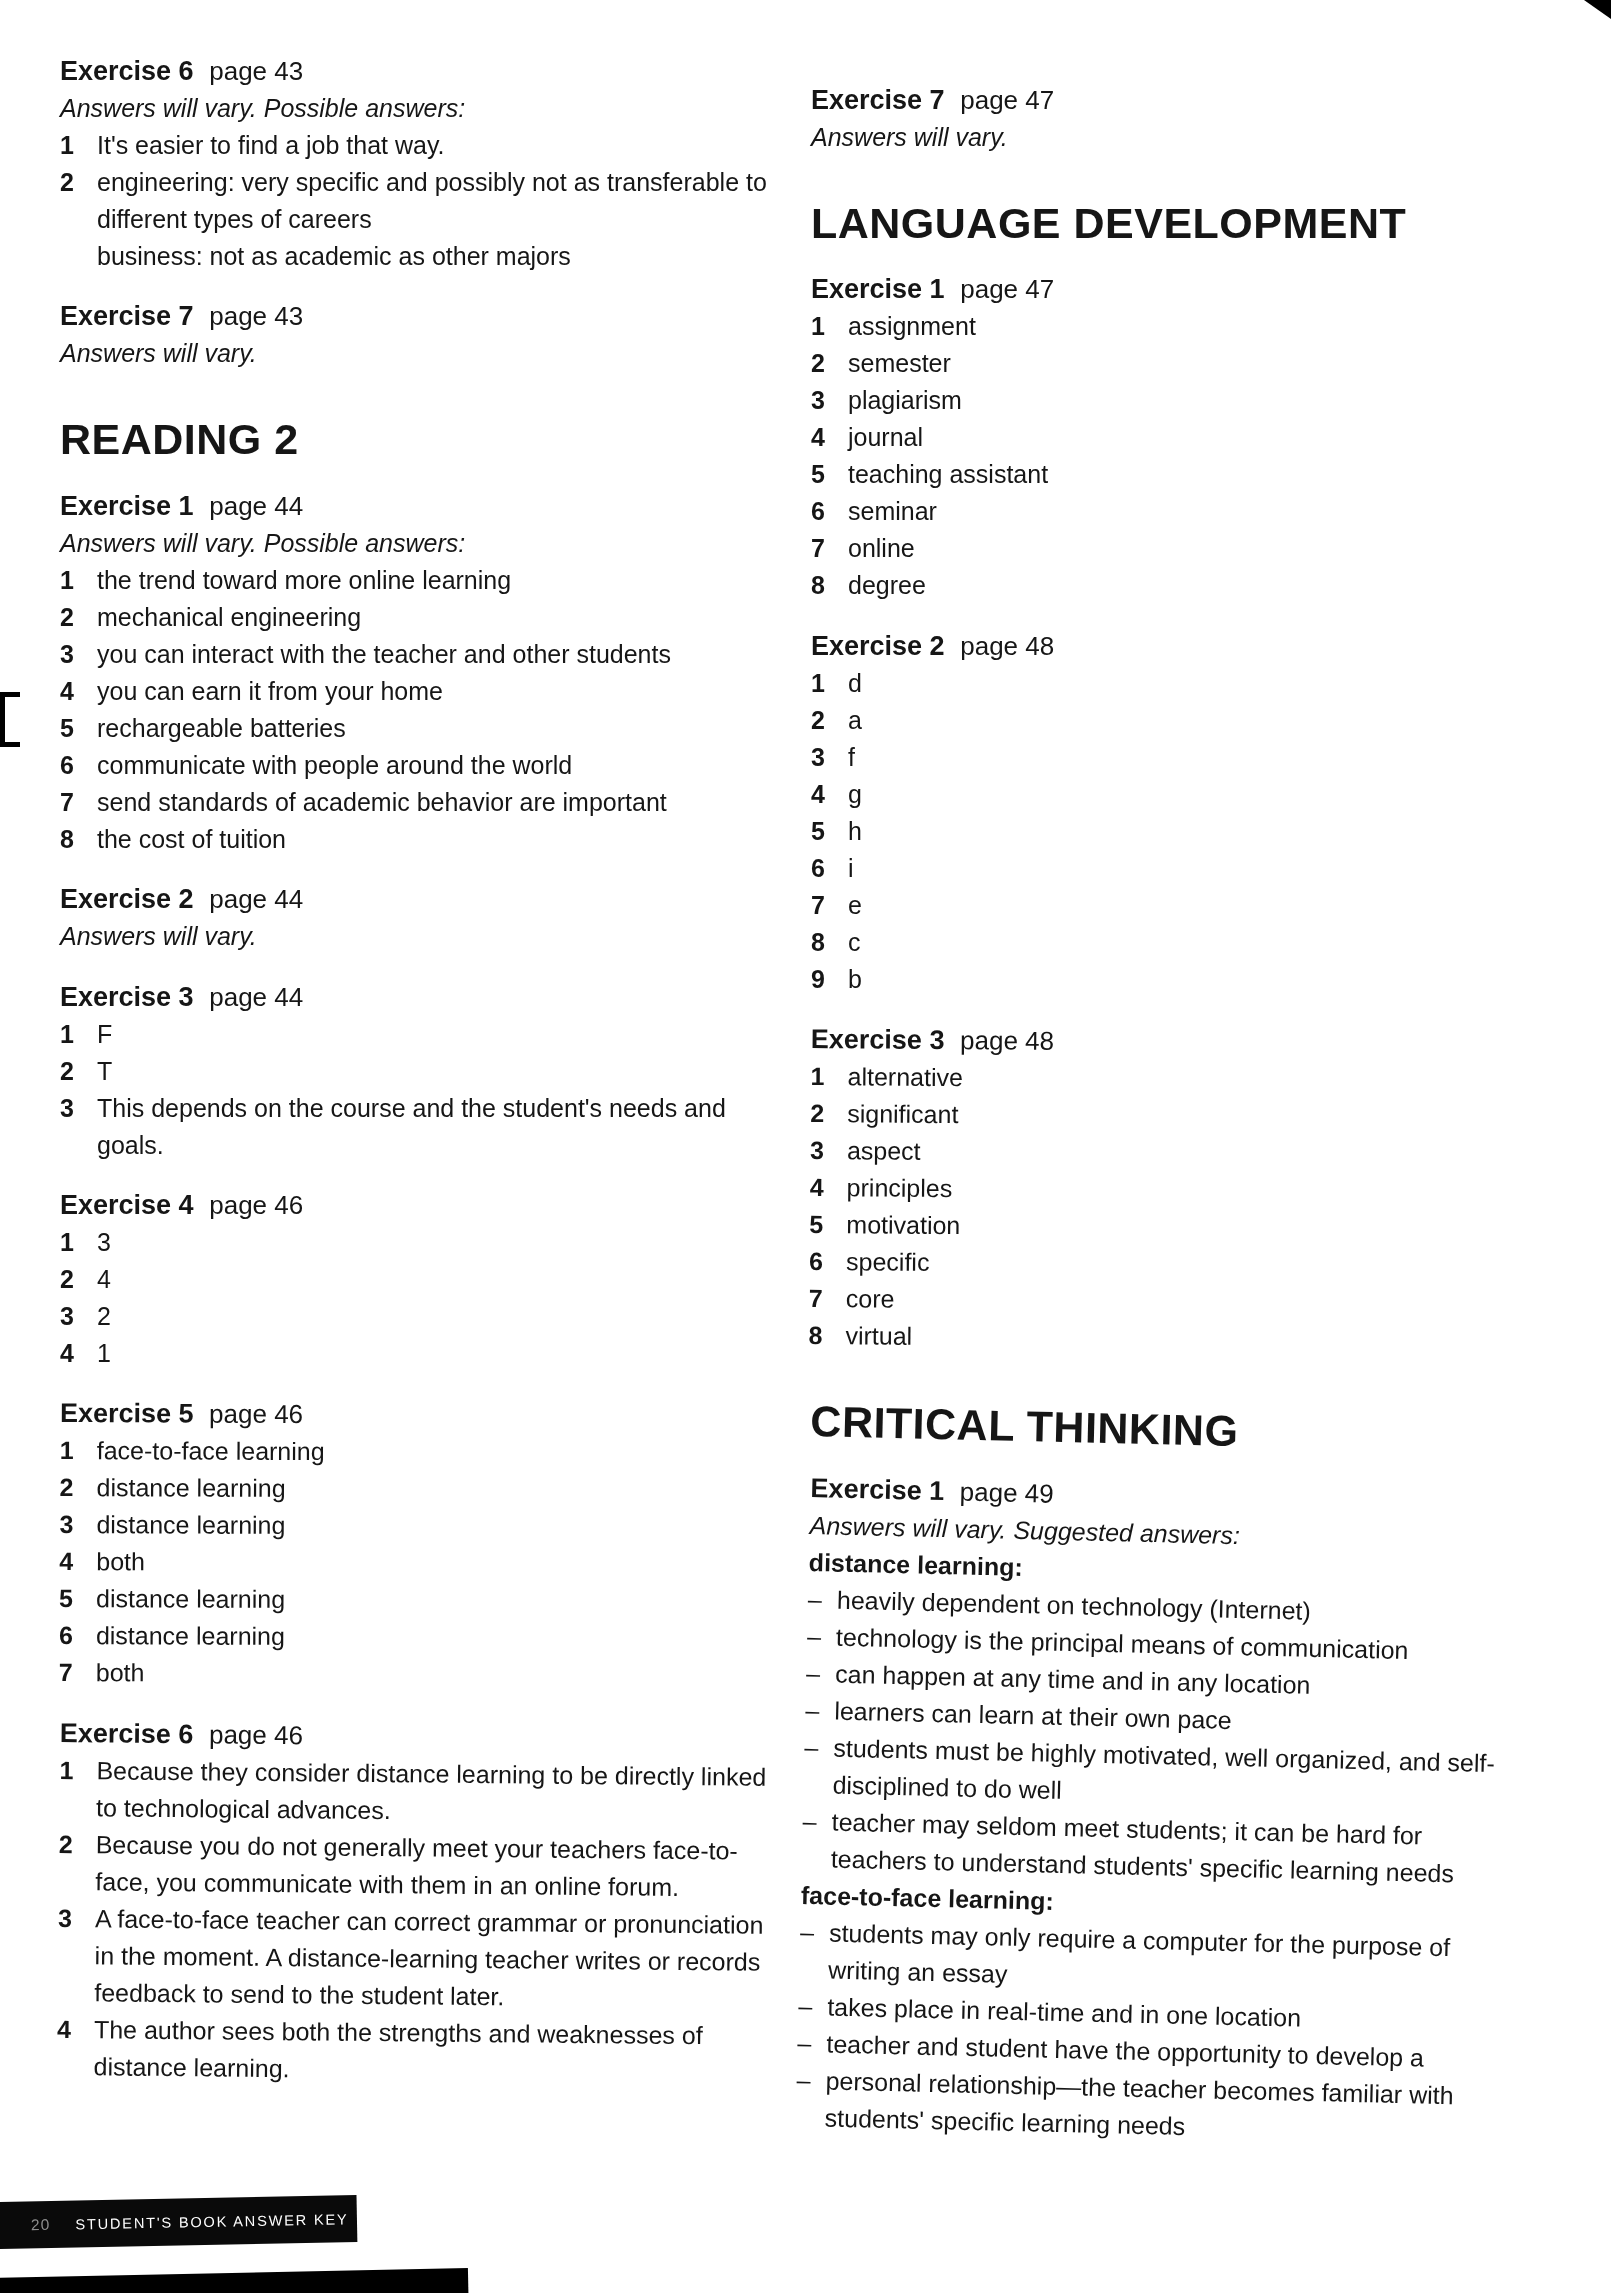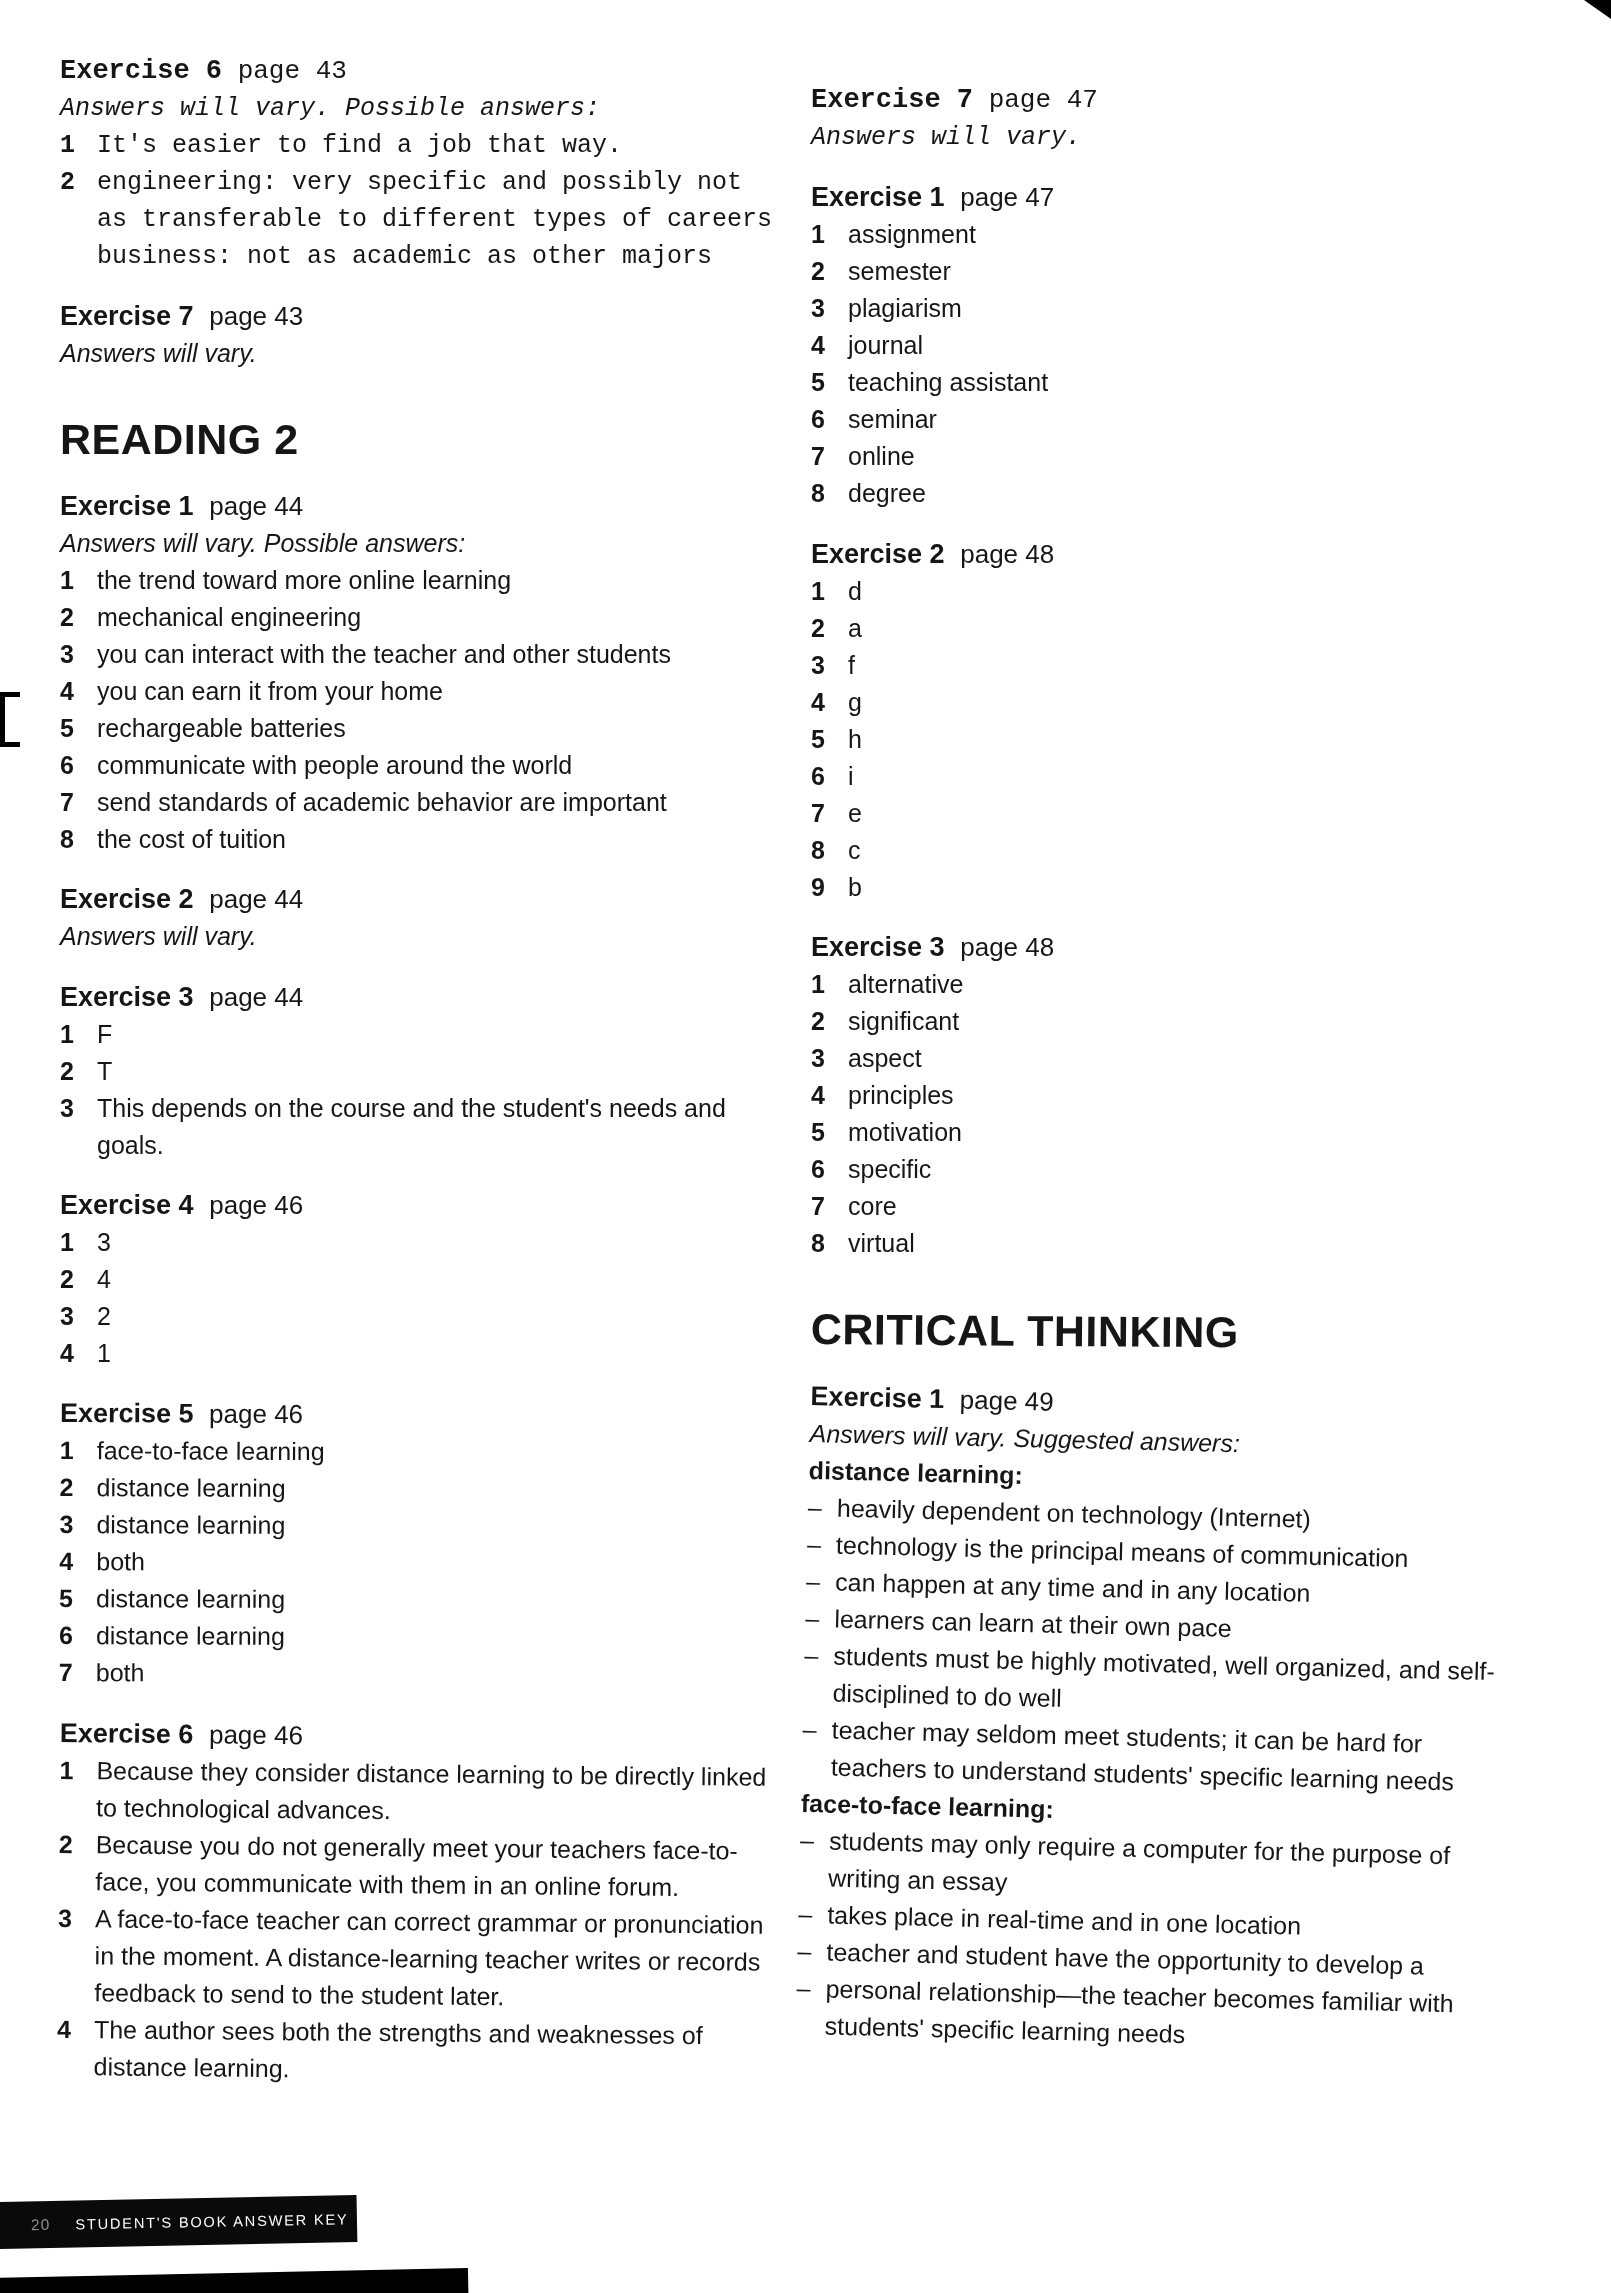--- a/index.html
+++ b/index.html
@@ -6,21 +6,21 @@
   .page{
     position:relative; width:1611px; height:2294px; background:var(--page-bg,#ffffff);
     font-family:"Liberation Sans", sans-serif; color:var(--text,#161616);
     overflow:hidden;
   }
   .col{position:absolute; top:53px;}
   .col-left{left:60px; width:726px;}
   .col-right{left:811px; width:722px;margin-top:29px;}
 
   .block{margin-top:23.4px;}
-  .col .block:first-child{margin-top:0;font-family:Liberation Mono, monospace;}
+  .col .block:first-child{margin-top:0;}
   .block.section-wrap{margin-top:43px;}
 
   .section-head{
     font-size:43px; font-weight:700; line-height:49px; letter-spacing:0.5px;
     color:var(--text,#161616);
   }
   .ex-head{font-size:27px; line-height:37px;}
   .ex-title{font-weight:700;}
   .page-ref{font-weight:400; font-size:26px; margin-left:15.6px;}
   .note{font-style:italic; font-size:25px; line-height:37px;}
@@ -215,20 +215,23 @@
           <span class="marker">4</span>
           <span class="txt">The author sees both the strengths and weaknesses of distance learning.</span>
         </div>
       </div>
     </div>
   <div class="col col-right">
       <div class="block exercise">
         <div class="ex-head"><span class="ex-title">Exercise 7</span><span class="page-ref">page 47</span></div>
         <div class="note">Answers will vary.</div>
       </div>
+      <div class="block section-wrap">
+        <div class="section-head">LANGUAGE DEVELOPMENT</div>
+      </div>
       <div class="block exercise">
         <div class="ex-head"><span class="ex-title">Exercise 1</span><span class="page-ref">page 47</span></div>
         <div class="item num">
           <span class="marker">1</span>
           <span class="txt">assignment</span>
         </div>
         <div class="item num">
           <span class="marker">2</span>
           <span class="txt">semester</span>
         </div>

